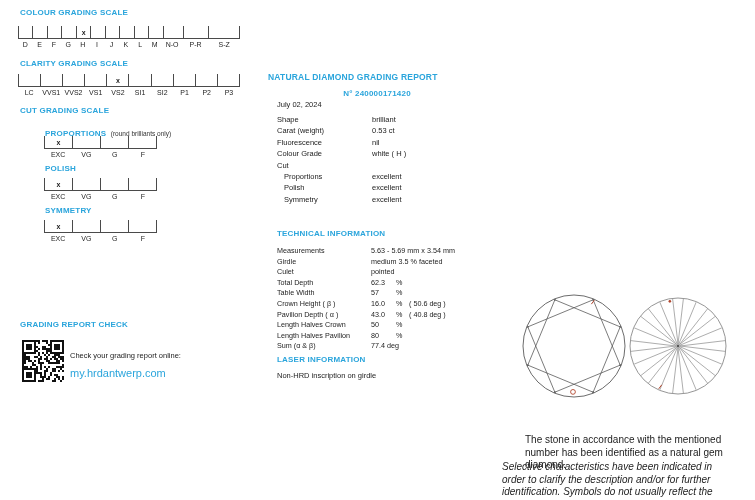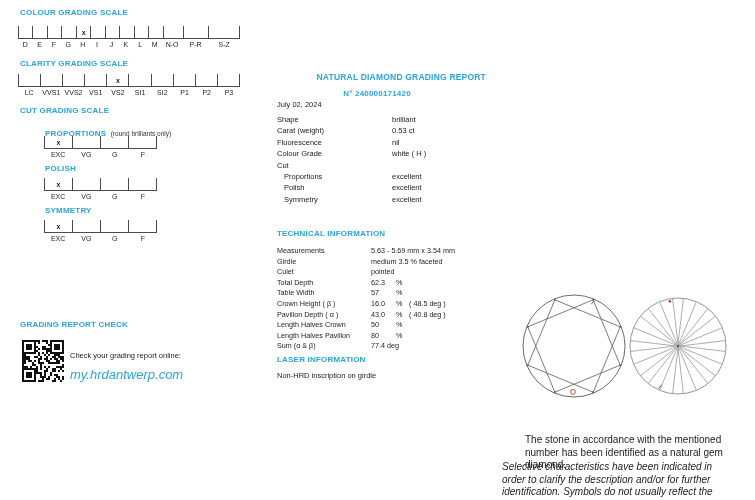--- a/index.html
+++ b/index.html
@@ -15,30 +15,30 @@
   .ruler-row{display:flex;height:12px;border-bottom:1px solid #4a4a4a;}
   .ruler-row .cell{flex-basis:0;border-left:1px solid #4a4a4a;display:flex;align-items:center;justify-content:center;}
   .ruler-row .cell:last-child{border-right:1px solid #4a4a4a;}
   .ruler-row .mark{font-size:7px;font-weight:bold;line-height:1;}
   .label-row{display:flex;margin-top:2px;}
   .label-row .cell-label{flex-basis:0;text-align:center;font-size:7px;white-space:nowrap;}
   
   .arow{display:flex;height:11.4px;font-size:7.5px;line-height:11.4px;}
   .arow .alabel{width:95px;}
   .arow .alabel.indent{padding-left:7px;width:88px;}
-  .arow .avalue{white-space:nowrap;margin-left:20px;}
+  .arow .avalue{white-space:nowrap;}
   .trow{display:flex;height:10.6px;font-size:7.2px;line-height:10.6px;}
   .trow .tlabel{width:94px;}
   .trow .tvalue{width:25px;white-space:nowrap;overflow:visible;}
   .trow .tunit{width:13px;}
   .trow .textra{white-space:nowrap;}
   
   .foot{font-size:10px;line-height:1.25;color:#222;}
   .foot.italic{font-style:italic;}
-  .link{color:#2ba5dc;font-size:13px;text-decoration:none;cursor:pointer;font-style:italic;}
+  .link{color:#2ba5dc;font-size:11px;text-decoration:none;cursor:pointer;}
   svg{display:block;}
 </style>
 </head>
 <body>
 
 <div class="page">
 
   <div class="abs h-blue" style="left:20px;top:8px;">COLOUR GRADING SCALE</div>
   <div class="abs scale" style="left:18px;top:26px;width:222px;">
       <div class="ruler-row">
@@ -402,21 +402,21 @@
         <rect x="9" y="20" width="1" height="1" fill="#111"></rect>
         <rect x="10" y="20" width="1" height="1" fill="#111"></rect>
         <rect x="15" y="20" width="1" height="1" fill="#111"></rect>
         <rect x="16" y="20" width="1" height="1" fill="#111"></rect>
         <rect x="19" y="20" width="1" height="1" fill="#111"></rect>
       </svg>
   </div>
   <div class="abs small" style="left:70px;top:351px;">Check your grading report online:</div>
   <a class="abs link" style="left:70px;top:367px;">my.hrdantwerp.com</a>
 
-  <div class="abs h-blue big" style="left:268px;top:72px;width:218px;text-align:right;">NATURAL DIAMOND GRADING REPORT</div>
+  <div class="abs h-blue big" style="left:268px;top:72px;width:218px;text-align:left;">NATURAL DIAMOND GRADING REPORT</div>
   <div class="abs h-blue" style="left:268px;top:89px;width:218px;text-align:center;">N° 240000171420</div>
   <div class="abs small" style="left:277px;top:100px;">July 02, 2024</div>
 
   <div class="abs" style="left:277px;top:114px;width:210px;">
       <div class="arow">
         <span class="alabel">Shape</span>
         <span class="avalue">brilliant</span>
       </div>
       <div class="arow">
         <span class="alabel">Carat (weight)</span>
@@ -477,21 +477,21 @@
       <div class="trow">
         <span class="tlabel">Table Width</span>
         <span class="tvalue">57</span>
         <span class="tunit">%</span>
         <span class="textra"></span>
       </div>
       <div class="trow">
         <span class="tlabel">Crown Height ( β )</span>
         <span class="tvalue">16.0</span>
         <span class="tunit">%</span>
-        <span class="textra">( 48.5 deg )</span>
+        <span class="textra">( 50.6 deg )</span>
       </div>
       <div class="trow">
         <span class="tlabel">Pavilion Depth ( α )</span>
         <span class="tvalue">43.0</span>
         <span class="tunit">%</span>
         <span class="textra">( 40.8 deg )</span>
       </div>
       <div class="trow">
         <span class="tlabel">Length Halves Crown</span>
         <span class="tvalue">50</span>

